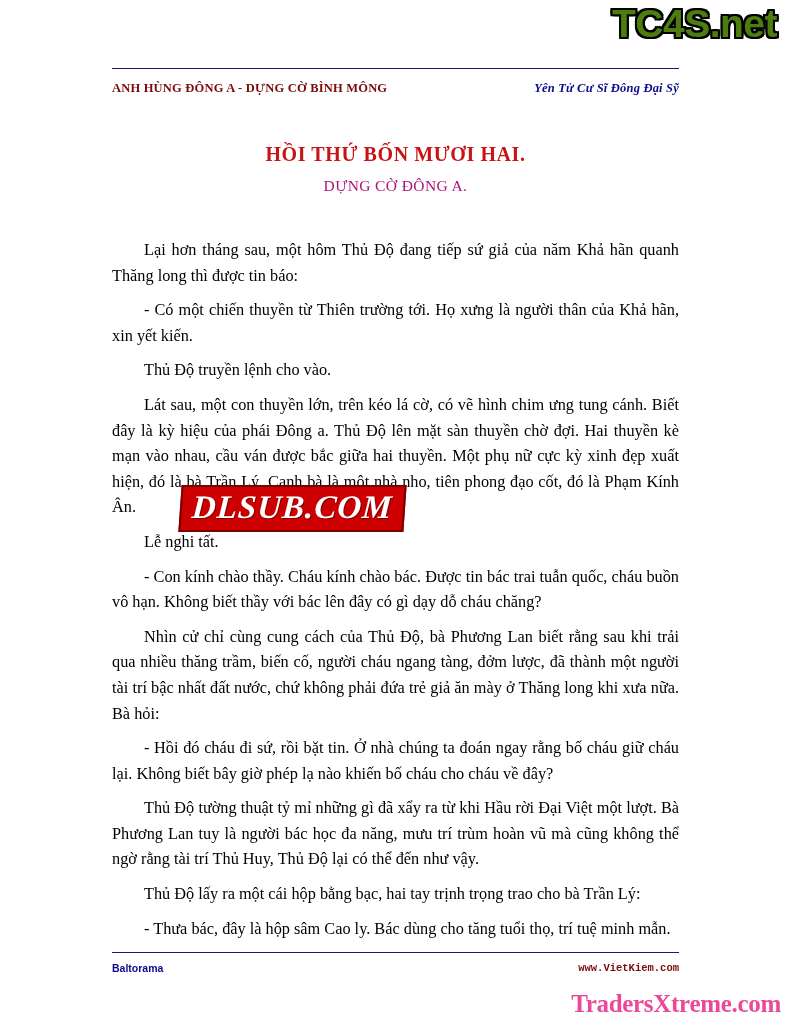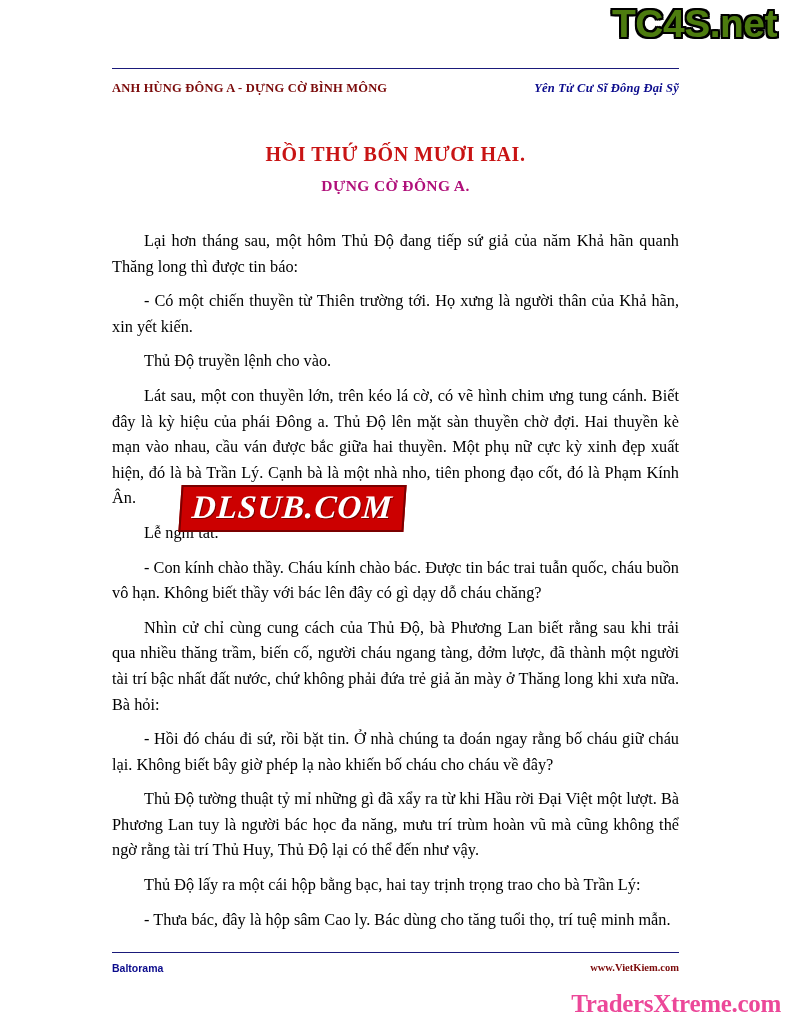--- a/index.html
+++ b/index.html
@@ -91,39 +91,39 @@
     color: #c81414;
     letter-spacing: 0.6px;
   }
   .chapter-subtitle {
     position: absolute;
     left: 0;
     right: 0;
     top: 177px;
     text-align: center;
     font-family: "Liberation Serif", serif;
-    font-weight: bold;
+    font-weight: normal;
     font-size: 15.5px;
     color: #b0107a;
     letter-spacing: 0.4px;
   }
 
   
   .body-text {
     position: absolute;
     left: 112px;
     width: 567px;
     top: 228px;
     font-size: 16.3px;
     line-height: 25.6px;
     color: #000000;
     text-align: justify;
   }
   .body-text p {
-    margin: 0 0 9px 0;
+    margin: 9px 0 9px 0;
     text-indent: 32px;
   }
 
   
   .wm-dlsub {
     position: absolute;
     left: 180px;
     top: 485px;
     font-family: "Liberation Serif", serif;
     font-weight: bold;
@@ -170,21 +170,21 @@
     top: 0;
     text-align: center;
     font-family: "Liberation Serif", serif;
     font-size: 14px;
     color: #000000;
   }
   .footer-right {
     position: absolute;
     right: 0;
     top: 0;
-    font-family: Liberation Serif, serif;
+    font-family: Liberation Mono, monospace;
     font-weight: bold;
     font-size: 10.5px;
     color: #7b0a0a;
   }
 
   
   .wm-traders {
     position: absolute;
     right: 10px;
     bottom: 6px;

